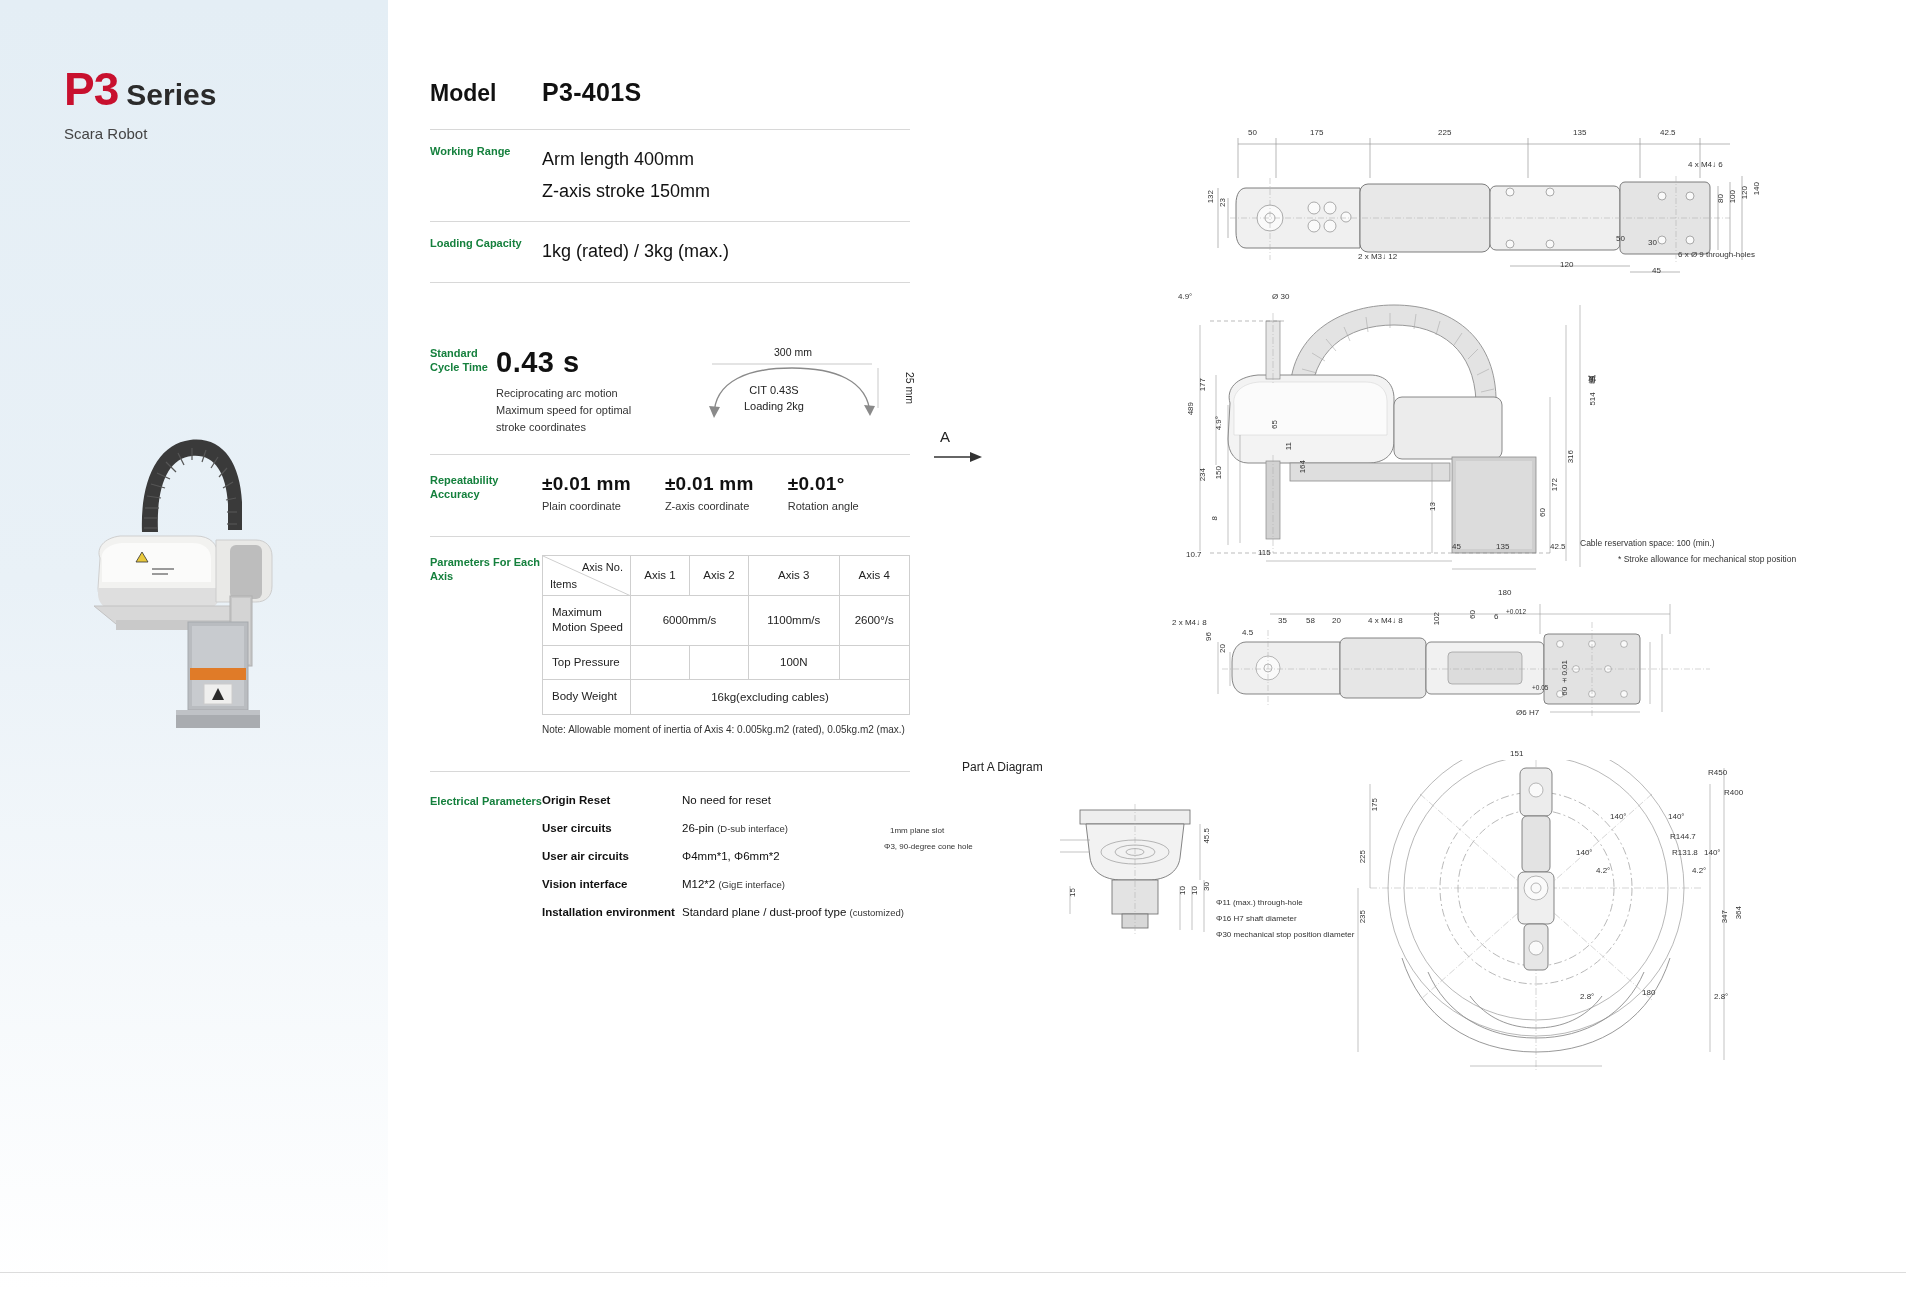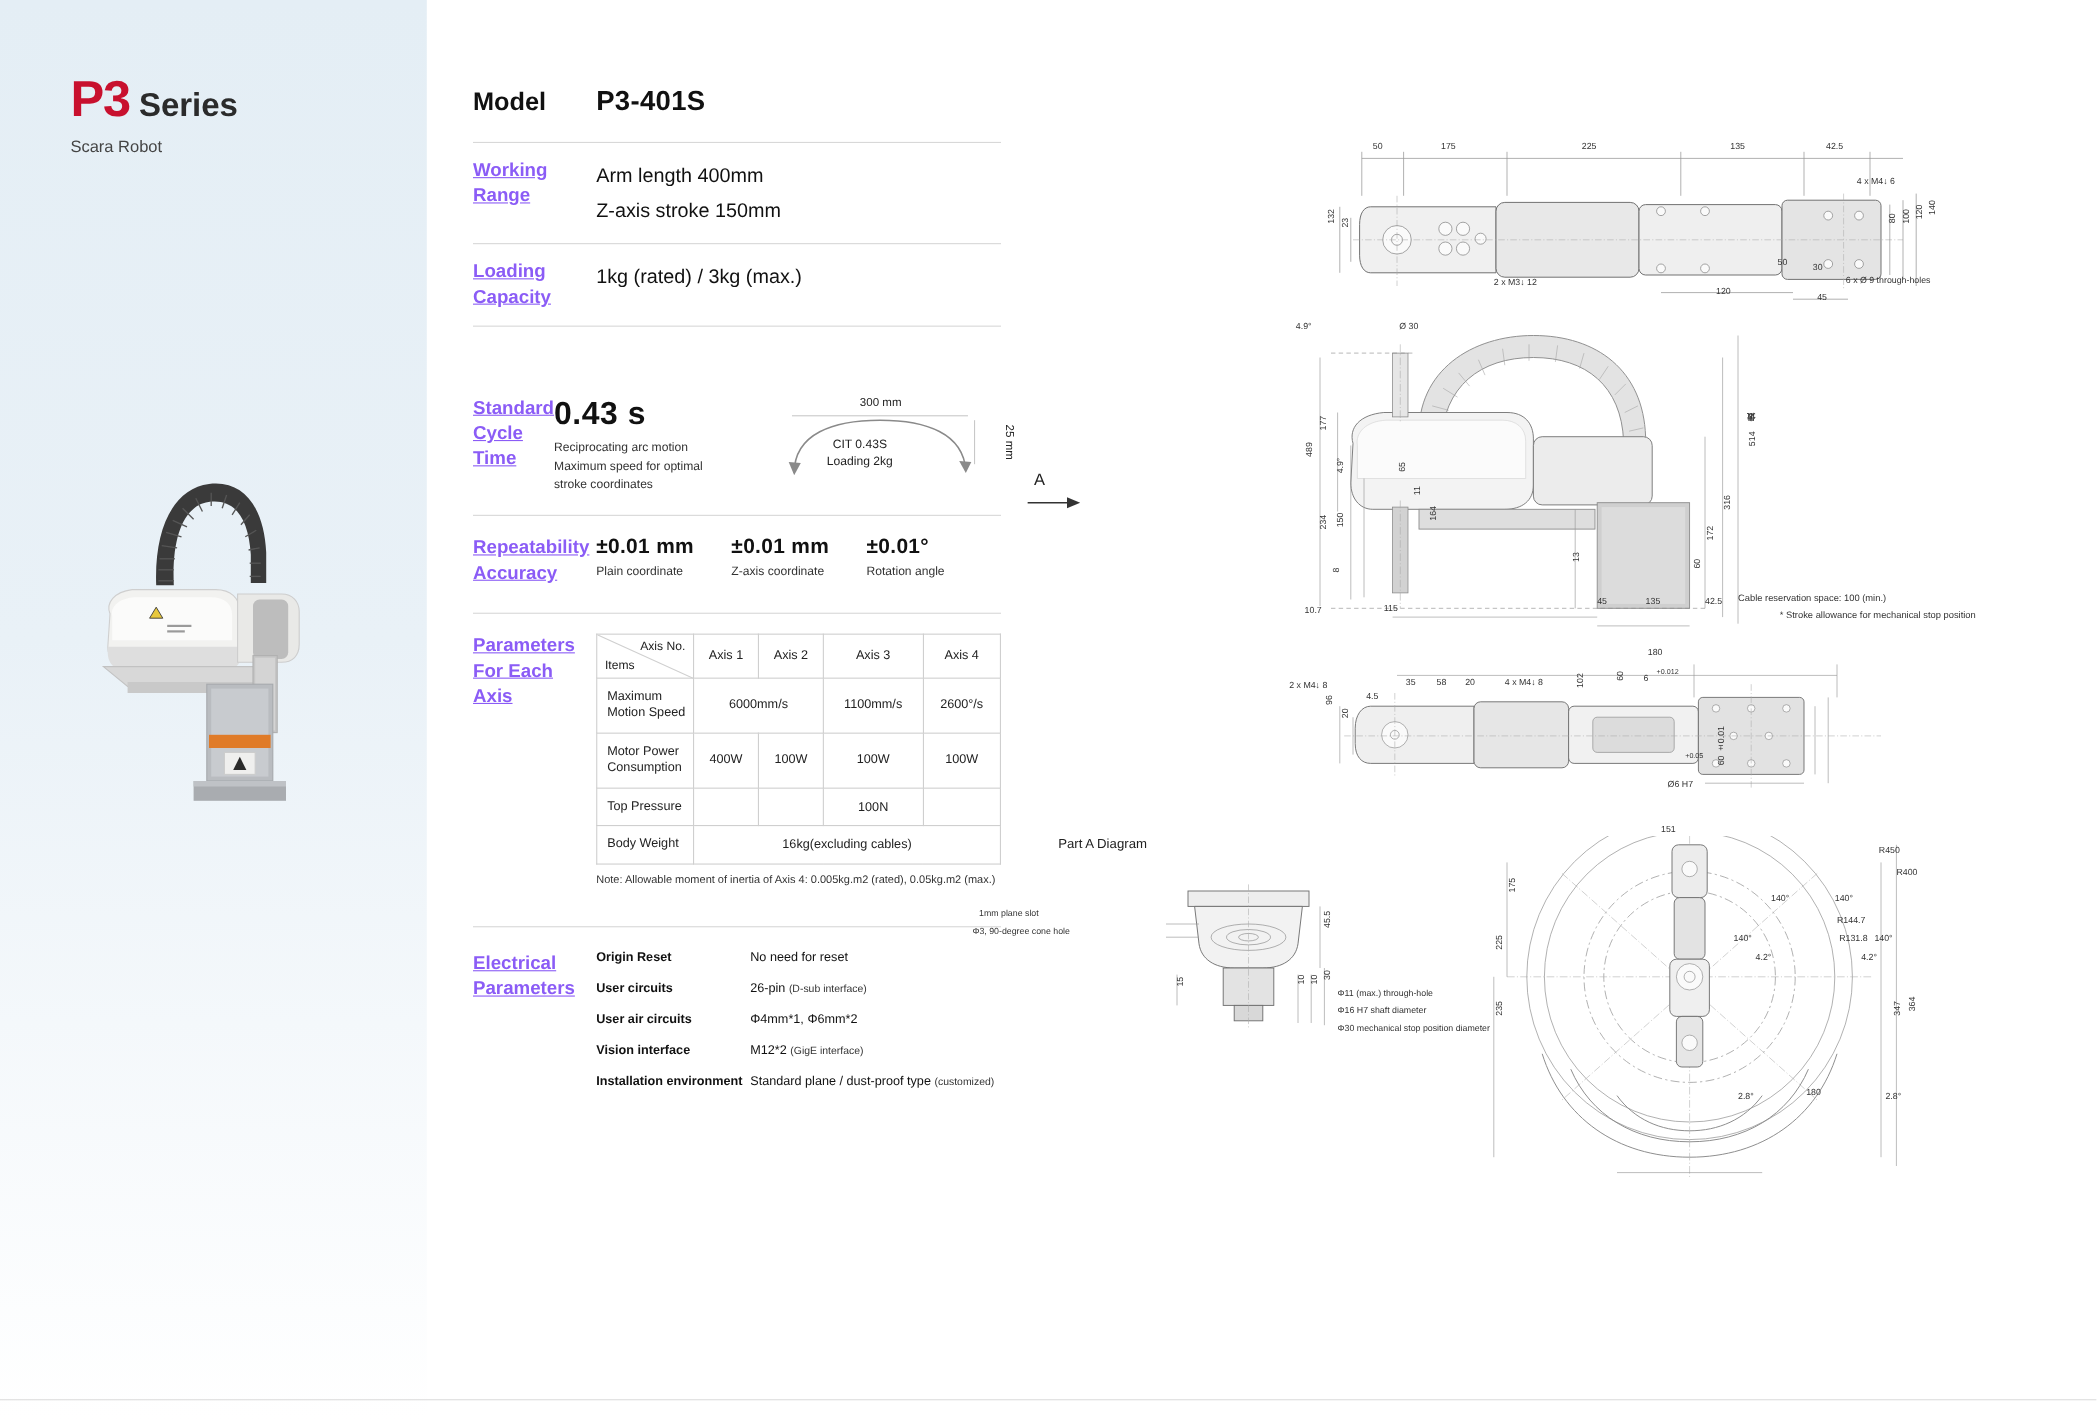--- a/index.html
+++ b/index.html
@@ -31,21 +31,21 @@
     font-size:15px; color:#444; margin-top:9px; font-weight:400;
   }
 
   
   #robot-photo { position:absolute; left:80px; top:410px; width:230px; height:340px; }
 
   
   #spec-col { position:absolute; left:430px; top:0; width:480px; }
   .row-line { border-top:1px solid #d8d8d8; }
   .sec-label {
-    font-size:17px; font-weight:700; color:#8b5cf6; line-height:1.35; width:112px;text-decoration:underline;
+    font-size:11px; font-weight:700; color:#15803d; line-height:1.35; width:112px;
   }
   .sec { display:flex; padding:14px 0 14px 0; }
   .sec .body { flex:1; }
 
   #model-row { display:flex; align-items:baseline; padding-top:78px; padding-bottom:22px; }
   #model-row .lab { font-size:23px; font-weight:700; width:112px; color:#111; }
   #model-row .val { font-size:25px; font-weight:700; letter-spacing:.3px; color:#111; }
 
   .big-txt { font-size:18px; color:#111; line-height:1.75; font-weight:500; }
   .cycle-num { font-size:29px; font-weight:700; color:#111; letter-spacing:.5px; }
@@ -258,27 +258,20 @@
           <th>Axis 3</th>
           <th>Axis 4</th>
         </tr>
         <tr>
           <td class="head-l">Maximum Motion Speed</td>
           <td colspan="2">6000mm/s</td>
           <td>1100mm/s</td>
           <td>2600°/s</td>
         </tr>
         <tr>
-          <td class="head-l">Motor Power Consumption</td>
-          <td>400W</td>
-          <td>100W</td>
-          <td>100W</td>
-          <td>100W</td>
-        </tr>
-        <tr>
           <td class="head-l">Top Pressure</td>
           <td></td>
           <td></td>
           <td>100N</td>
           <td></td>
         </tr>
         <tr>
           <td class="head-l">Body Weight</td>
           <td colspan="4">16kg(excluding cables)</td>
         </tr>

